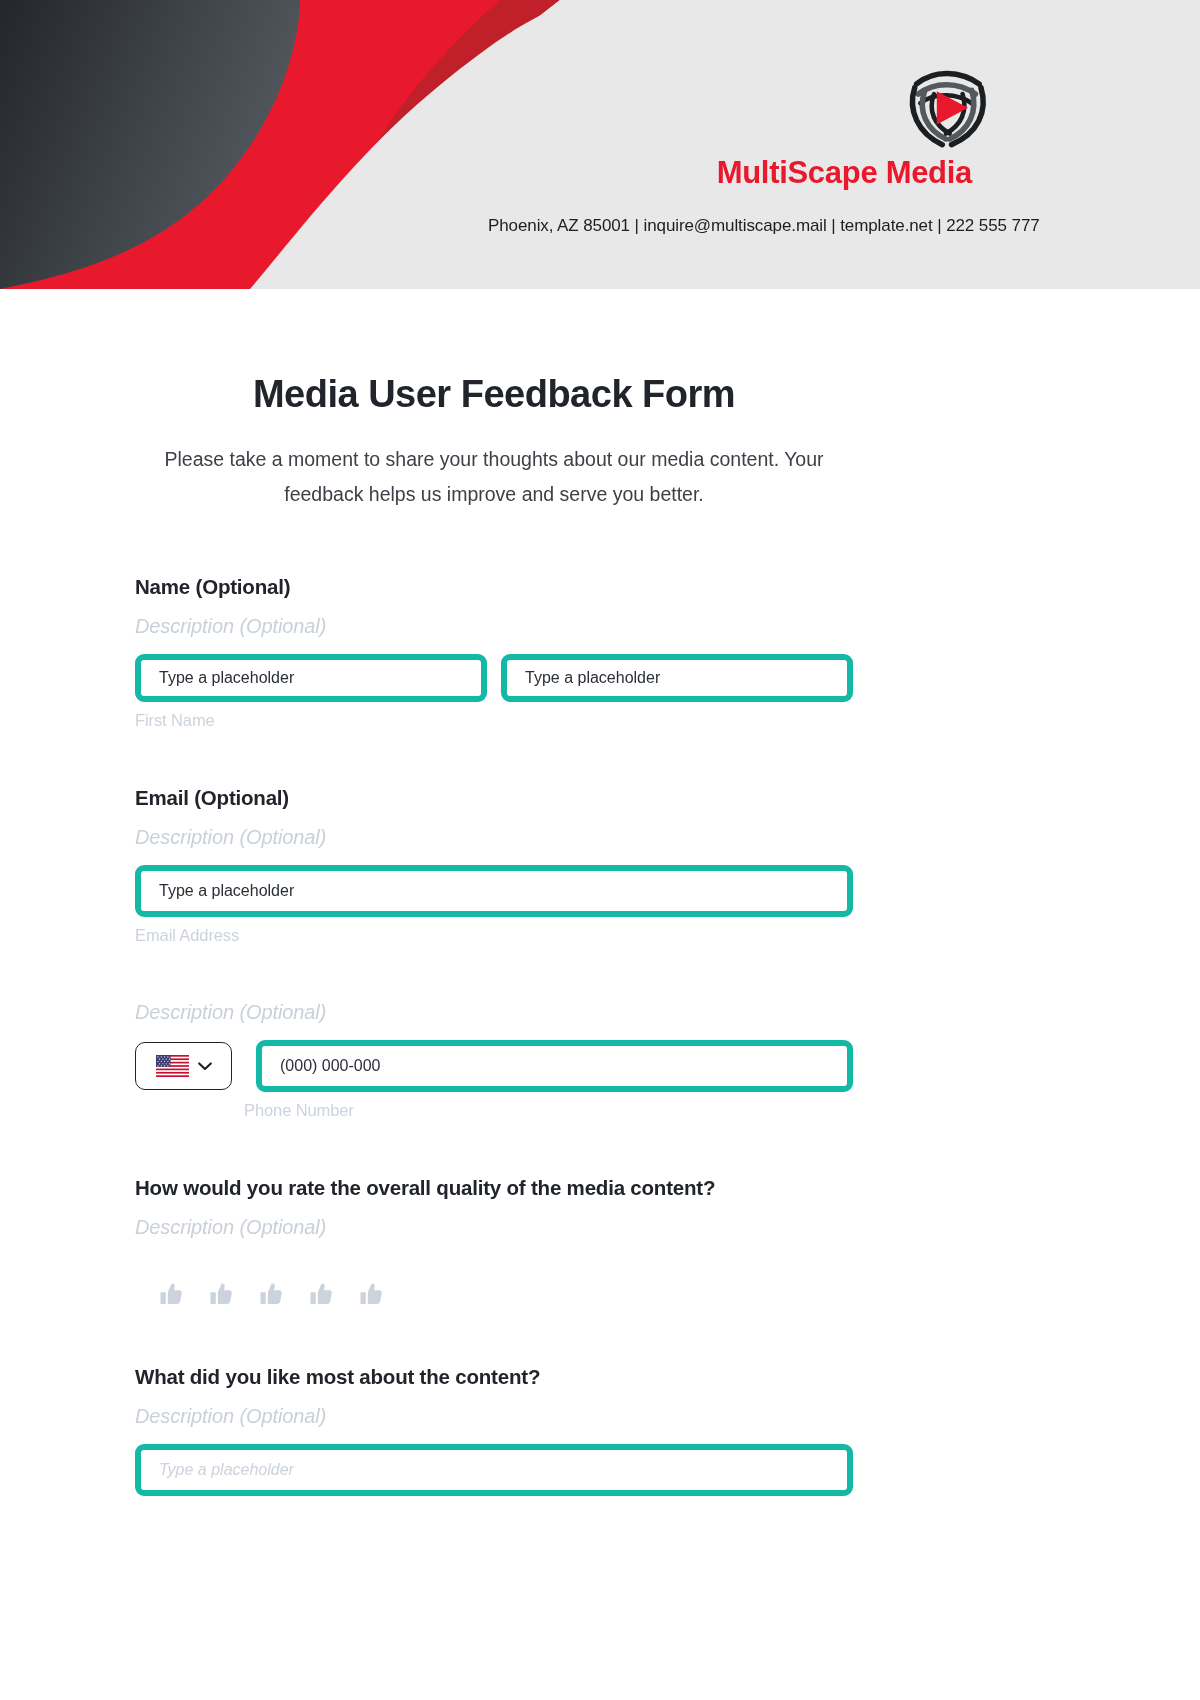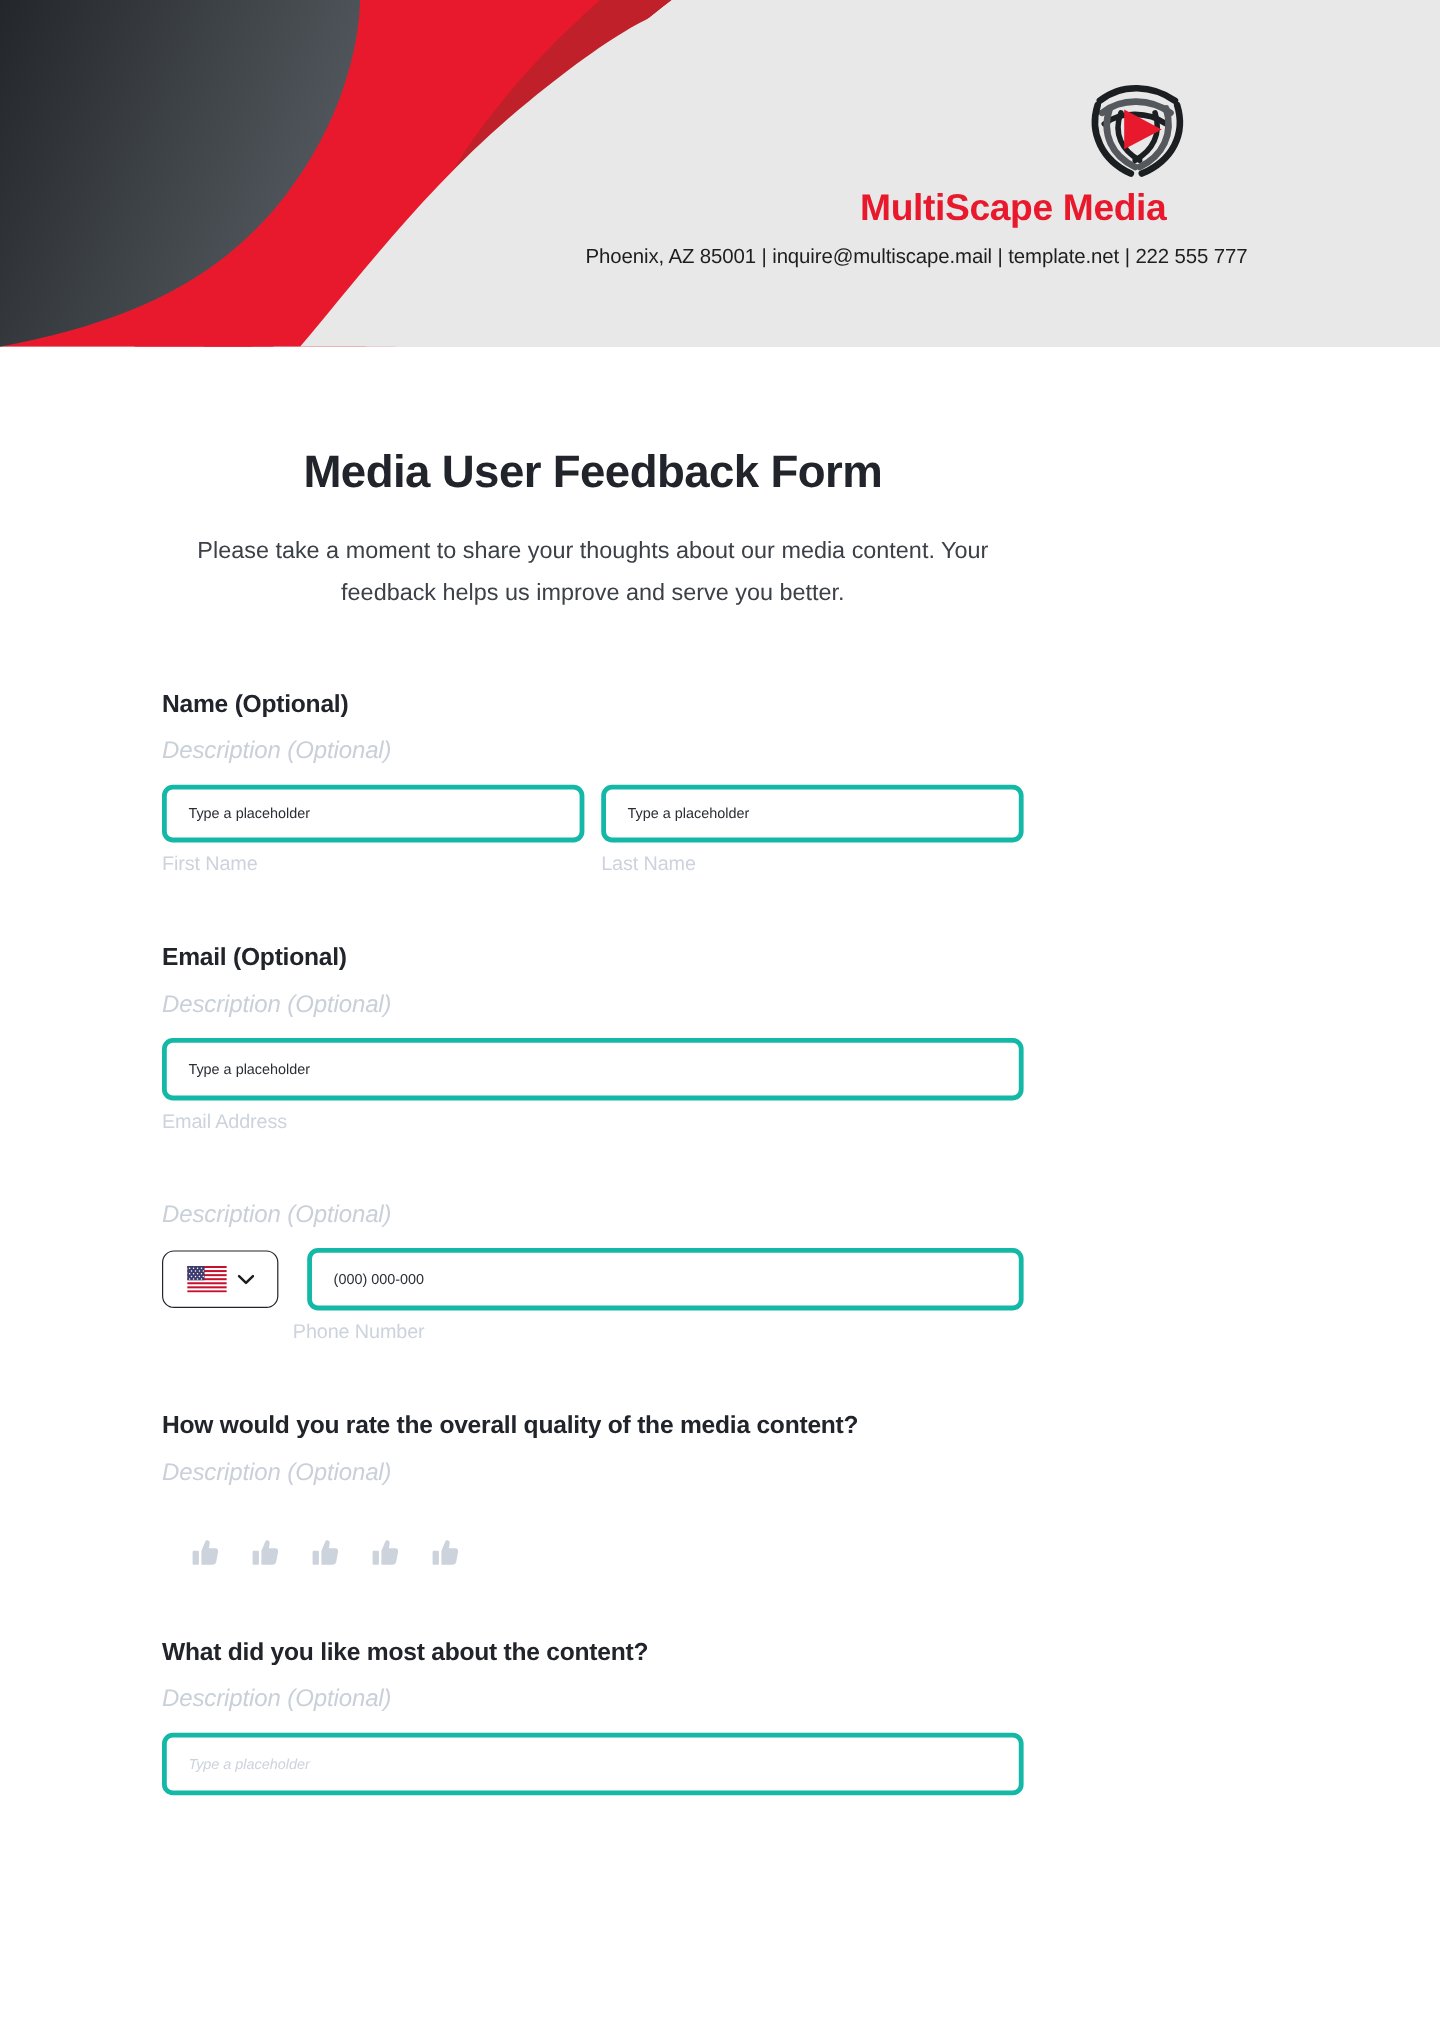--- a/index.html
+++ b/index.html
@@ -53,21 +53,21 @@
   .brand-name {
     margin-top: 104px;
     font-size: 31px;
     font-weight: 700;
     color: #e8192c;
     letter-spacing: -0.3px;
     line-height: 1.1;
     padding-right: 0px;
   }
   .brand-contact {
-    margin-top: 14px;
+    margin-top: 26px;
     font-size: 17px;
     color: #1e1e1e;
     letter-spacing: -0.1px;
     white-space: nowrap;
   }
 
   
   .form-body {
     position: relative;
     width: 988px;
@@ -113,26 +113,26 @@
   .input-row {
     margin-top: 16px;
     display: flex;
     gap: 14px;
   }
   .input-col { flex: 1; min-width: 0; }
 
   .text-input {
     width: 100%;
     height: 48px;
-    border: 4px solid #14b8a6;
+    border: 6px solid #14b8a6;
     border-radius: 9px;
     background: #ffffff;
     padding: 0 18px;
     font-family: "Liberation Sans", sans-serif;
-    font-size: 12px;
+    font-size: 16px;
     color: #2a2f36;
     outline: none;
   }
   .text-input::placeholder { color: #2a2f36; opacity: 1; }
 
   .text-input.soft::placeholder {
     color: #ccd3dd;
     font-style: italic;
   }
 
@@ -252,21 +252,20 @@
     <div class="field-group first">
       <div class="field-label">Name (Optional)</div>
       <div class="field-desc">Description (Optional)</div>
       <div class="input-row">
         <div class="input-col">
           <input class="text-input" type="text" placeholder="Type a placeholder" style="">
           <div class="sub-label">First Name</div>
         </div>
         <div class="input-col">
           <input class="text-input" type="text" placeholder="Type a placeholder" style="">
-          <div class="sub-label">Last Name</div>
         </div>
       </div>
     </div>
 
     <div class="field-group">
       <div class="field-label">Email (Optional)</div>
       <div class="field-desc">Description (Optional)</div>
       <div class="input-row">
         <div class="input-col">
           <input class="text-input tall-input" type="text" placeholder="Type a placeholder" style="">

